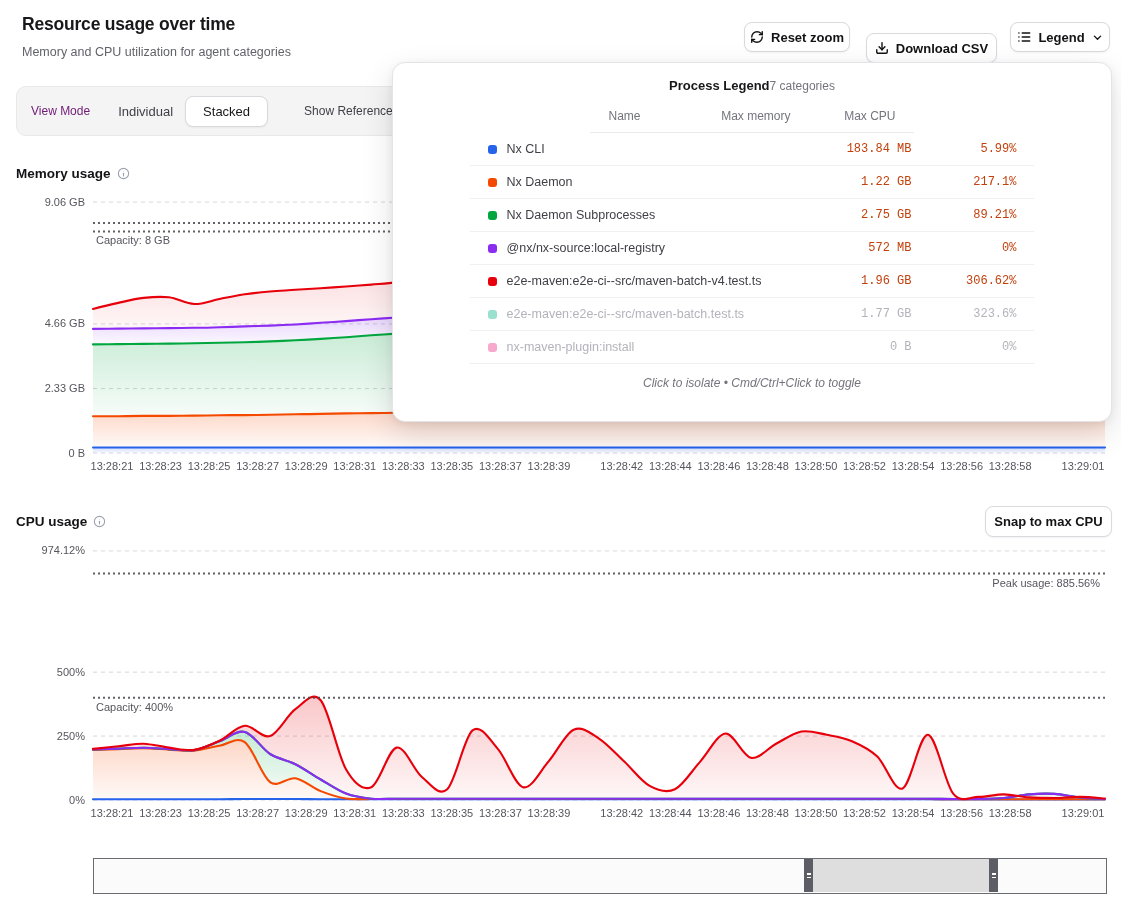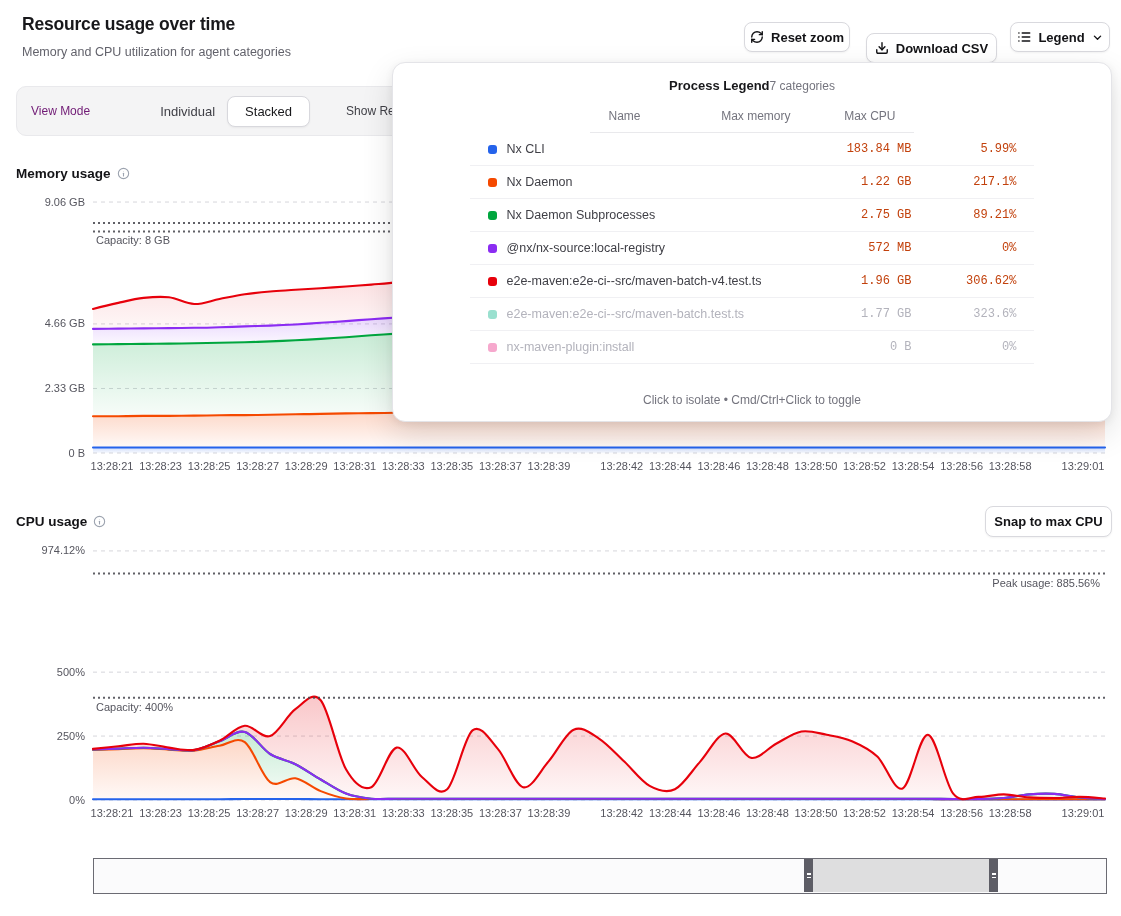--- a/index.html
+++ b/index.html
@@ -24,21 +24,21 @@
   #btn-download { left:866px; top:22px; width:131px;margin-top:11px; }
   #btn-legend   { left:1010px; top:22px; width:100px; }
   #btn-snap     { left:985px;  top:506px; width:127px; height:31px; }
   
   .toolbar {
     position:absolute; left:16px; top:86px; width:1089px; height:50px;
     background:#f4f4f5; border:1px solid #e9e9ec; border-radius:10px;
     display:flex; align-items:center; z-index:2;
   }
   .tb-label { margin-left:14px; font-size:12px; color:#701a75; }
-  .tb-opt   { margin-left:70px; font-size:13px; color:#3f3f46; cursor:pointer; }
+  .tb-opt   { margin-left:28px; font-size:13px; color:#3f3f46; cursor:pointer; }
   .tb-pill  {
     margin-left:12px; height:31px; padding:0 17px; display:flex; align-items:center;
     background:#fff; border:1px solid #d8d8dd; border-radius:8px; font-size:13px; color:#18181b;
     box-shadow:0 1px 2px rgba(0,0,0,.05); cursor:pointer;
   }
   .tb-ref { margin-left:36px; font-size:12px; color:#3f3f46; cursor:pointer; }
   
   .sec-title { position:absolute; display:flex; align-items:center; gap:6px;
                font-size:13.5px; font-weight:700; color:#131316; z-index:2; }
   #mem-title { left:16px; top:166px; }
@@ -59,21 +59,21 @@
   .pp-cols  { display:flex; align-items:center; padding:5px 18px 9px; border-bottom:1px solid #e9e9ec;
               font-size:12px; color:#74747e; }
   .c-name { flex:1; } .c-mem { width:150px; text-align:right; } .c-cpu { width:105px; text-align:right; }
   .pp-rows { }
   .lg-row { display:flex; align-items:center; height:33px; padding:0 18px; border-bottom:1px solid #f0f0f3; cursor:pointer; }
   .dot { width:9px; height:9px; border-radius:3px; margin-right:10px; flex:0 0 auto; }
   .lg-name { flex:1; font-size:12.5px; color:#3f3f46; white-space:nowrap; overflow:hidden; }
   .lg-mem, .lg-cpu { font-family:"Liberation Mono", monospace; font-size:12px; color:#c2410c; text-align:right; }
   .lg-mem { width:150px; } .lg-cpu { width:105px; }
   .lg-row.dim .lg-name, .lg-row.dim .lg-mem, .lg-row.dim .lg-cpu { color:#b3b3bc; }
-  .pp-foot { margin-top:auto; padding:12px 18px 14px; font-size:12px; color:#74747e; }
+  .pp-foot { margin-top:auto; padding:12px 18px 32px; font-size:12px; color:#74747e;font-style:italic; }
   
   .brush {
     position:absolute; left:93px; top:858px; width:1014px; height:36px;
     background:#fbfbfc; border:1.5px solid #6b6b73; z-index:2;
   }
   .brush-sel { position:absolute; left:710px; top:0; width:194px; height:33px; background:#dededf; }
   .brush-handle { position:absolute; top:0; width:9px; height:33px; background:#5d5d66; cursor:ew-resize;
                   display:flex; flex-direction:column; align-items:center; justify-content:center; gap:2px; }
   .brush-handle i { display:block; width:4px; height:1.5px; background:#fff; }
   #bh-left { left:710px; } #bh-right { left:895px; }

